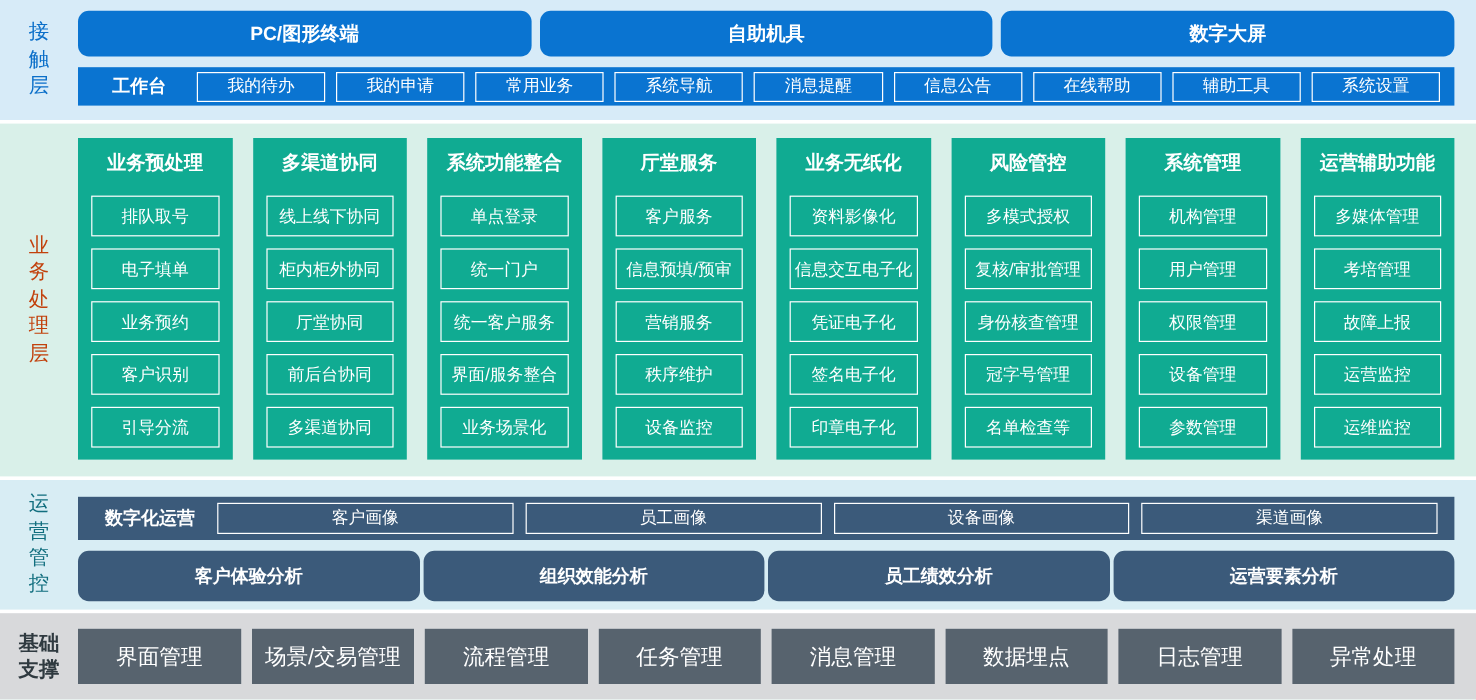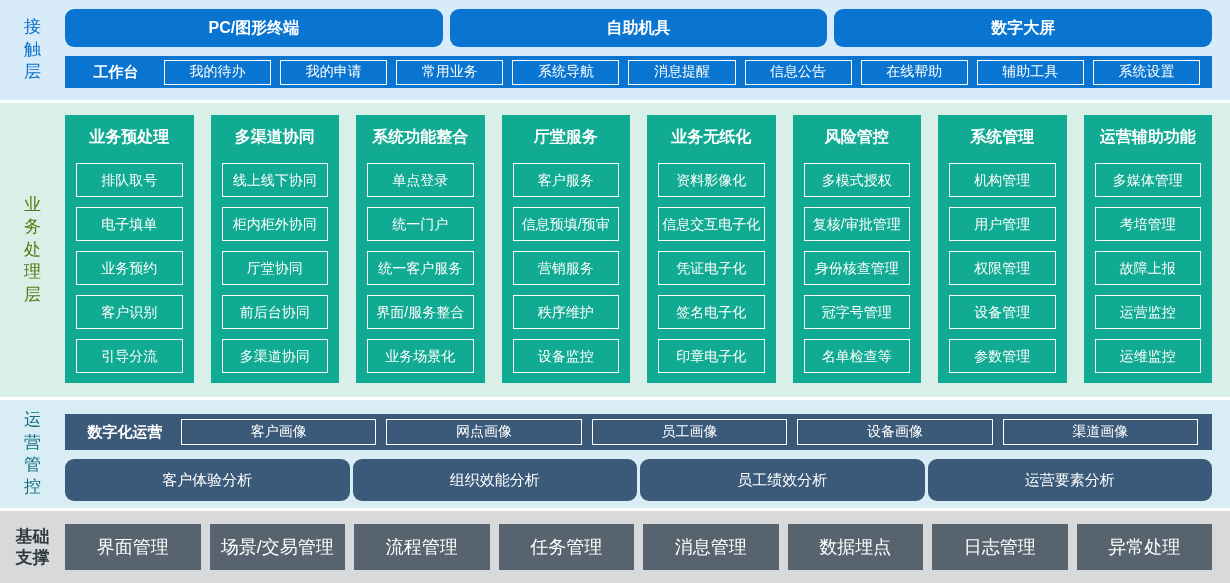--- a/index.html
+++ b/index.html
@@ -47,21 +47,21 @@
   }
   .outline-btn {
     flex: 1; height: 25px; border: 1px solid #ffffff;
     color: #fff; font-size: 14px;
     display: flex; align-items: center; justify-content: center;
     white-space: nowrap;
   }
 
   
   .layer-business { height: 294px; background: #d9f0e9; margin-top: 3px; }
-  .layer-business .v-label { color: #4d7c0f; }
+  .layer-business .v-label { color: #c2410c; }
   .layer-business .content-col { padding-top: 12px; padding-bottom: 14px; display: flex; gap: 17px; }
   .biz-col {
     flex: 1; background: #10ab92; padding: 6px 11px 10px;
     display: flex; flex-direction: column;
   }
   .biz-col-title {
     height: 32px; line-height: 32px; text-align: center;
     color: #fff; font-weight: bold; font-size: 16px; white-space: nowrap;
   }
   .biz-item {
@@ -80,21 +80,21 @@
     display: flex; align-items: center; padding: 0 14px; gap: 10px;
   }
   .ops-label {
     color: #fff; font-weight: bold; font-size: 15px;
     flex: 0 0 92px; text-align: center; white-space: nowrap;
   }
   .ops-bar .outline-btn { height: 26px; }
   .analysis-row { display: flex; gap: 3px; margin-top: 9px; height: 42px; }
   .analysis-box {
     flex: 1; background: #3b5a7a; border-radius: 9px;
-    color: #fff; font-weight: normal; font-size: 15px;
+    color: #fff; font-weight: bold; font-size: 15px;
     display: flex; align-items: center; justify-content: center;
   }
 
   
   .layer-foundation { height: 72px; background: #d8d9db; margin-top: 3px; }
   .layer-foundation .fnd-label {
     width: 42px; word-break: break-all; text-align: center;
     font-weight: bold; font-size: 17px; line-height: 1.25; color: #2f3a40;
   }
   .layer-foundation .content-col {
@@ -218,21 +218,20 @@
 </div>
 
 <div class="layer layer-ops">
   <div class="side-col">
     <div class="v-label">运营管控</div>
   </div>
   <div class="content-col">
     <div class="ops-bar">
       <div class="ops-label">数字化运营</div>
       <div class="outline-btn">客户画像</div>
-      <div class="outline-btn">网点画像</div>
       <div class="outline-btn">员工画像</div>
       <div class="outline-btn">设备画像</div>
       <div class="outline-btn">渠道画像</div>
     </div>
     <div class="analysis-row">
       <div class="analysis-box">客户体验分析</div>
       <div class="analysis-box">组织效能分析</div>
       <div class="analysis-box">员工绩效分析</div>
       <div class="analysis-box">运营要素分析</div>
     </div>

